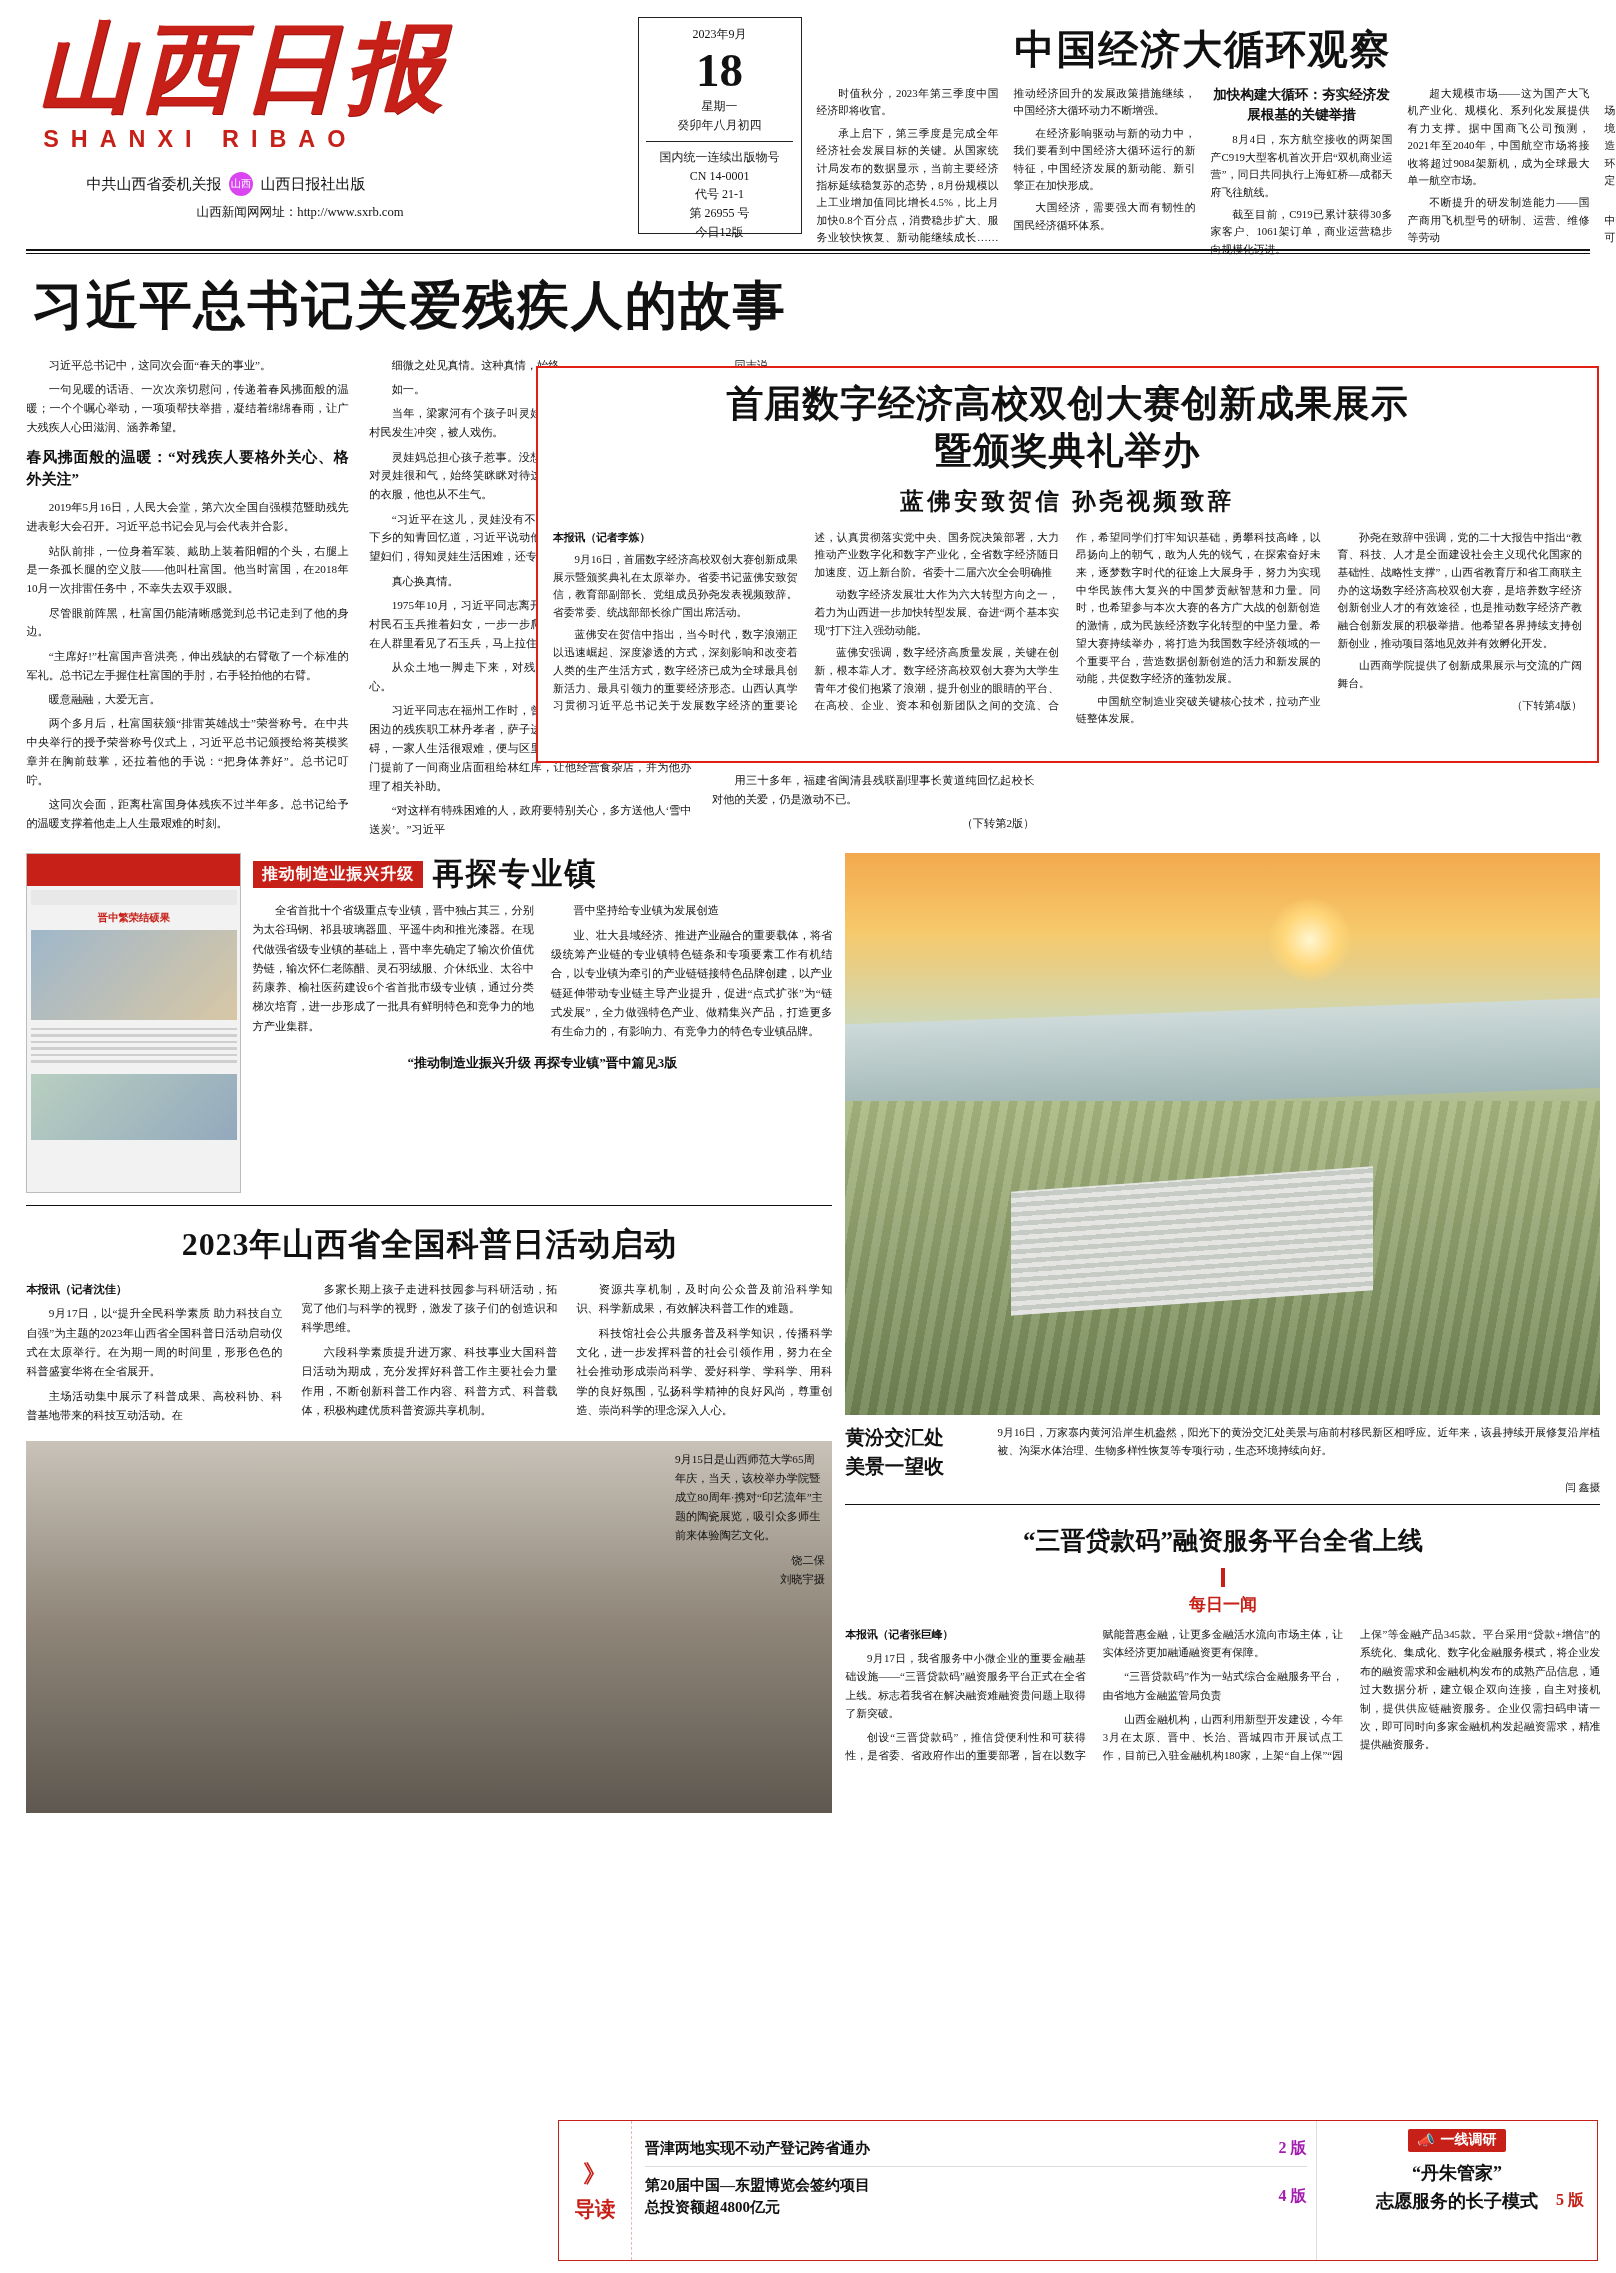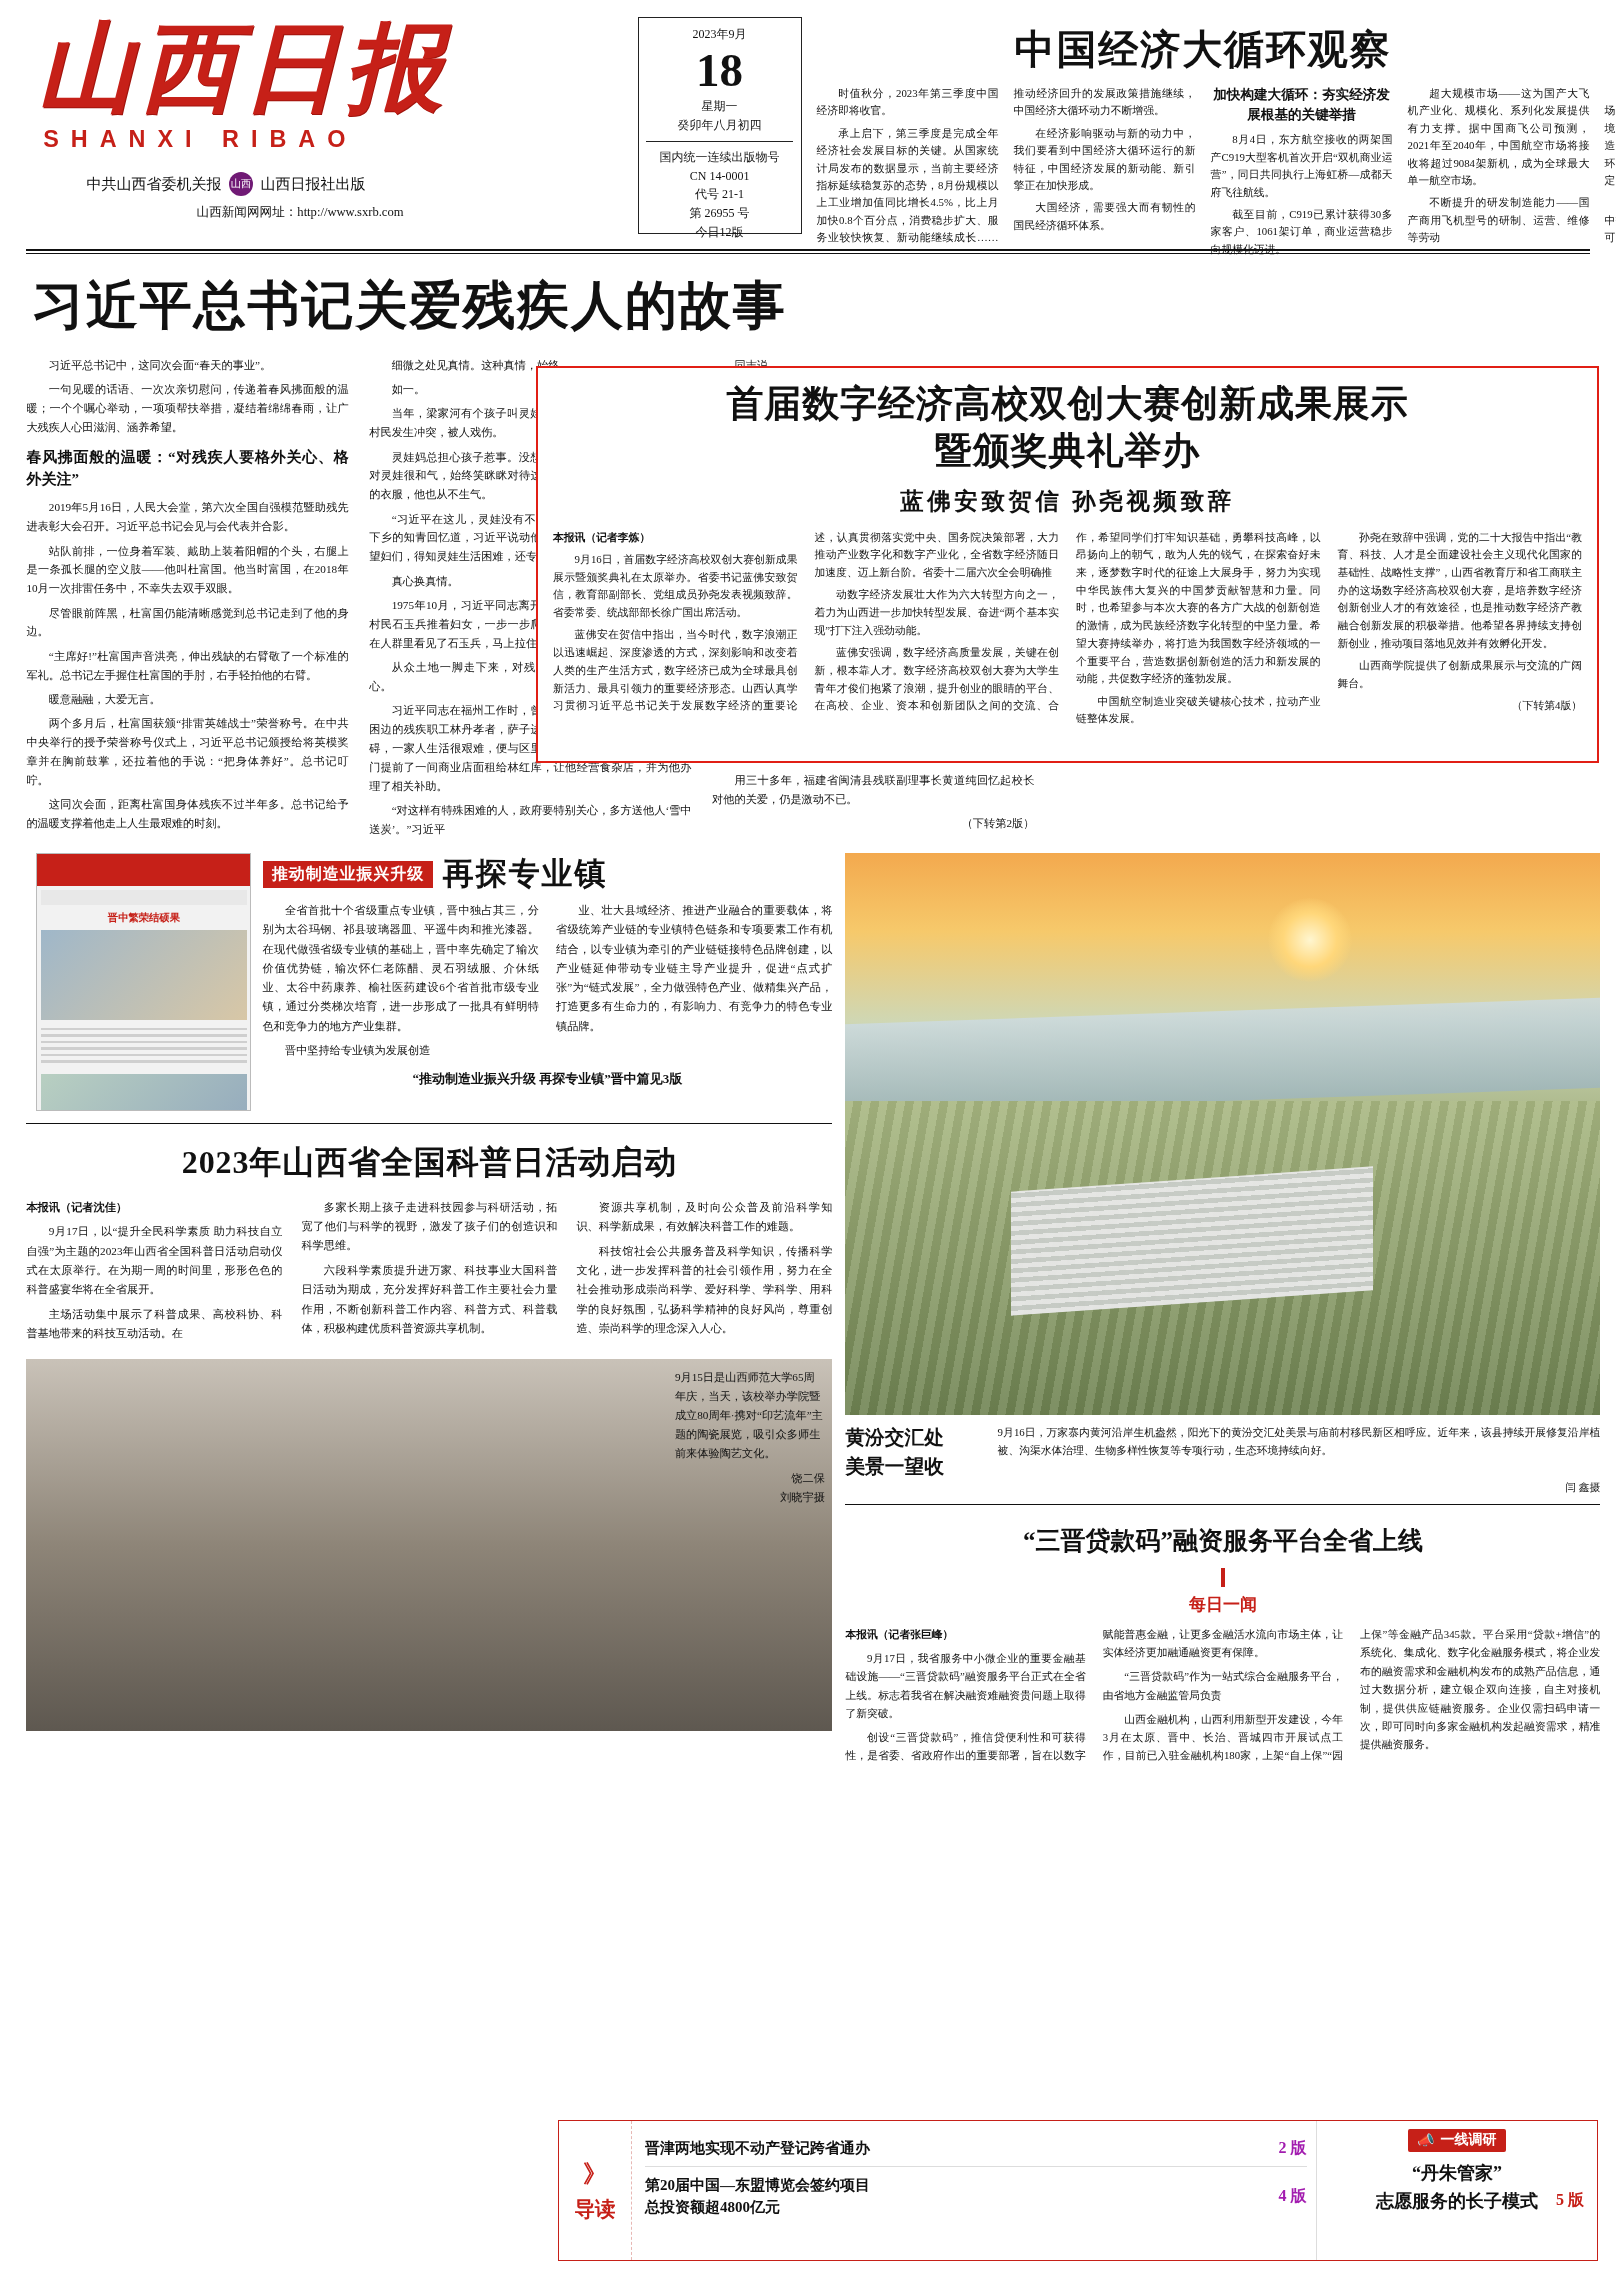--- a/index.html
+++ b/index.html
@@ -27,21 +27,21 @@
     line-height: 1.15;
     font-style: italic;
     text-shadow: 0.9px 0.9px 0 #a0140d;
   }
   .mast-pinyin {
     color: #c62018; letter-spacing: 12px; font-size: 23.4px; font-weight: bold;
     margin-top: 1.9px; font-family: "Liberation Sans", sans-serif; padding-left:5.6px;
   }
   .mast-sub1 { font-size: 15px; margin-top: 19px; display:flex; align-items:center; gap:7.5px; padding-left: 49px;}
   .mast-seal {
-    width: 24px; height: 24px; border-radius: 50%; background: #701a75; color: #fff;
+    width: 24px; height: 24px; border-radius: 50%; background: #d946ef; color: #fff;
     font-size: 10.3px; display: flex; align-items: center; justify-content: center;
     font-family: "Liberation Sans", sans-serif;
   }
   .mast-sub2 { font-size: 12.6px; margin-top: 7.5px; text-align:center; width: 525px;}
   .mast-date {
     width: 164px; border: 0.9px solid #222; margin-left: 11.2px; margin-top: 3.7px;
     text-align: center; padding: 7.5px 3.7px 5.6px 3.7px; font-size: 12px; line-height: 1.55;
     height: 217px;
   }
   .mast-date .d-num { font-size: 47px; font-weight: bold; line-height: 1.05; margin: 1.9px 0 1.9px 0;}
@@ -90,22 +90,22 @@
   .rb-cols .lead-label { font-weight: bold; text-indent: 0; }
   .rb-cols .cont { text-align: right; text-indent: 0; }
 
   
   .mid { display: flex; padding: 0 9.4px; margin-top: 13px; gap: 13px; }
   .mid-left { width: 806px; }
   .mid-right { width: 755px; }
 
   .zhuanye { display: flex; gap: 11.2px; }
   .zy-thumb {
-    width: 215px; height: 258px; border: 0.9px solid #bbb; background: #f2f2f2;
-    position: relative; overflow: hidden; margin-left: 10px;
+    width: 215px; height: 340px; border: 0.9px solid #bbb; background: #f2f2f2;
+    position: relative; overflow: hidden;
   }
   .zy-thumb .t-top { height: 32px; background: #c62018; }
   .zy-thumb .t-band { height: 15px; background: #e8e8e8; margin: 3.7px; }
   .zy-thumb .t-title { font-size: 10.3px; text-align: center; color: #c62018; font-weight: bold; padding: 1.9px;}
   .zy-thumb .t-img { height: 90px; margin: 3.7px; background: linear-gradient(135deg,#9fb7c9,#d8c7a6); }
   .zy-thumb .t-lines { padding: 3.7px; }
   .zy-thumb .t-lines div { height: 2.8px; background: #cfcfcf; margin-bottom: 3.7px; }
   .zy-thumb .t-img2 { height: 66px; margin: 3.7px; background: linear-gradient(135deg,#b8cfc1,#93a9bd); }
 
   .zy-text { flex: 1; }

